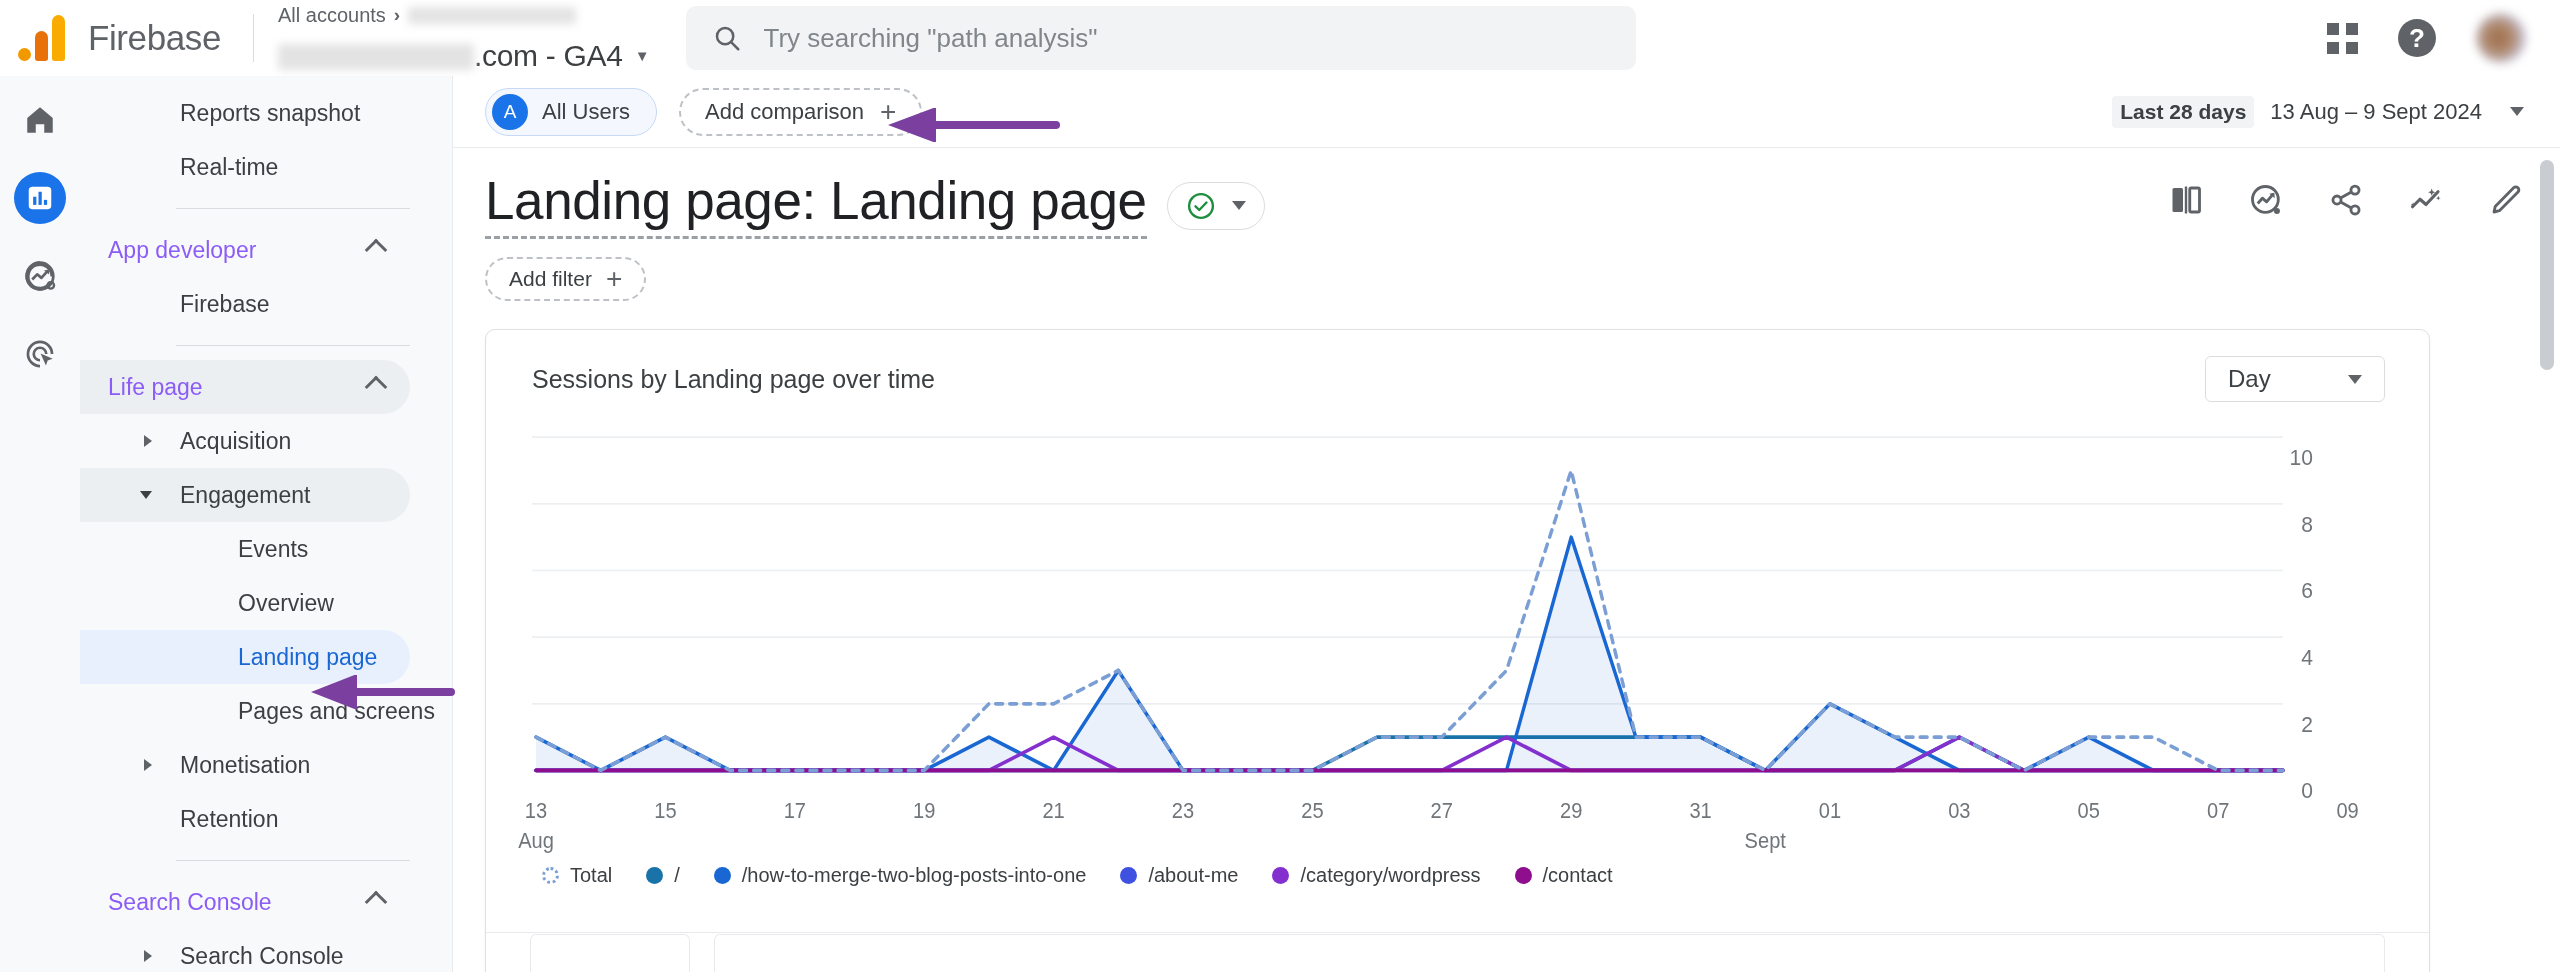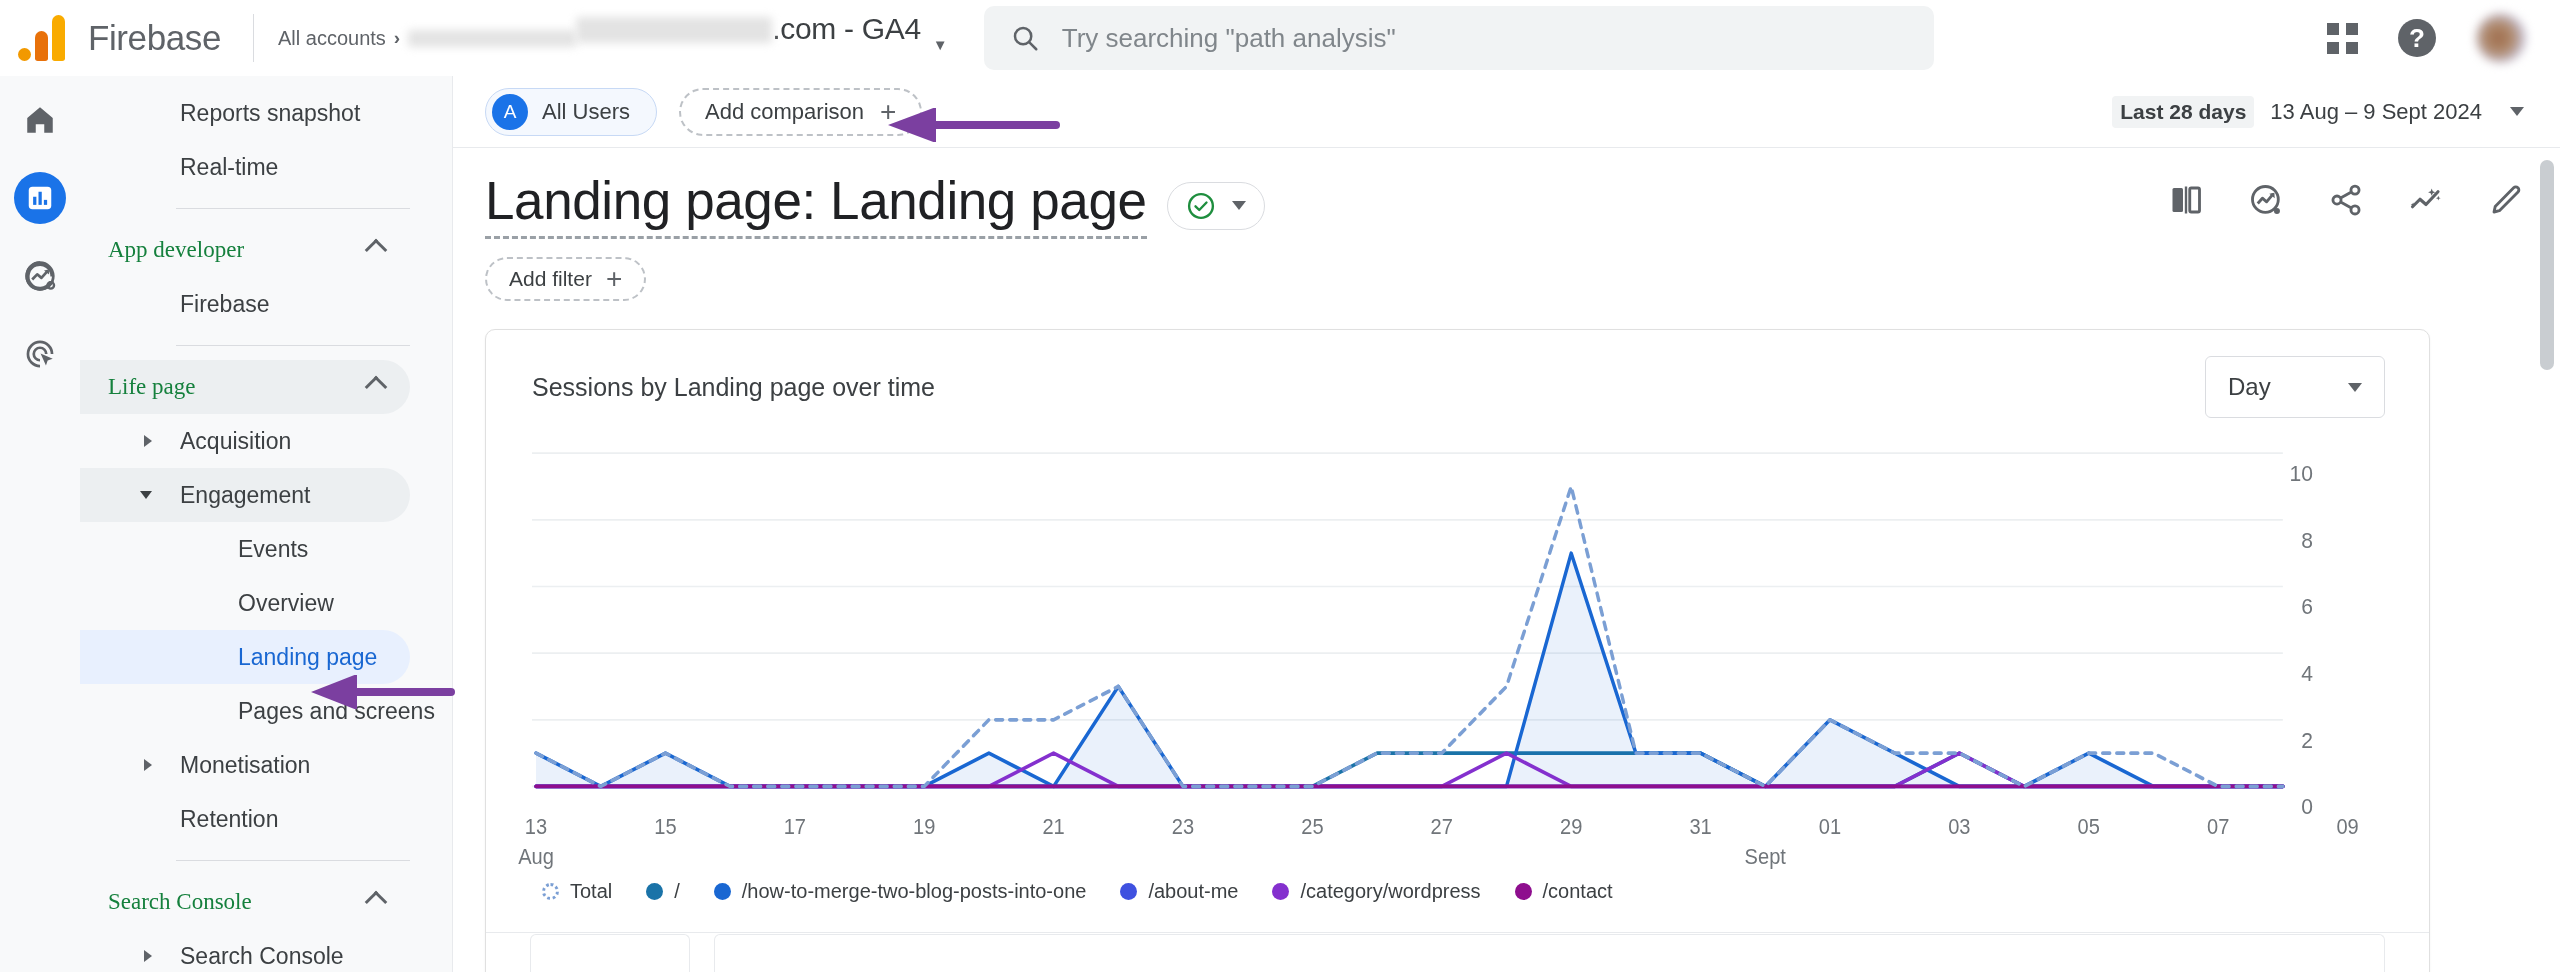--- a/index.html
+++ b/index.html
@@ -22,21 +22,21 @@
   }
   .ga-logo { margin-left: 18px; display: flex; align-items: flex-end; height: 46px; width: 54px; gap: 4px; }
   .ga-bar { border-radius: 3px; }
   .b1 { width: 13px; height: 13px; border-radius: 50%; background: #f29900; }
   .b2 { width: 13px; height: 30px; background: #e8710a; border-radius: 7px 7px 3px 3px; }
   .b3 { width: 13px; height: 46px; background: #f9ab00; border-radius: 7px 7px 3px 3px; }
   .brand-name {
     font-size: 35px; color: #5f6368; margin-left: 16px; font-weight: 400; letter-spacing: -0.4px;
   }
   .divider-v { width: 1px; height: 48px; background: #dadce0; margin: 0 24px 0 32px; }
-  .crumbs { display: flex; flex-direction: row; justify-content: center; height: 76px; }
+  .crumbs { display: flex; flex-direction: column; justify-content: center; height: 76px; }
   .crumb-top { font-size: 20px; color: #5f6368; display: flex; align-items: center; gap: 8px; }
   .crumb-chevron { font-size: 19px; color: #5f6368; font-weight: 700; }
   .blur-chip { display: inline-block; background: #e3e3e3; border-radius: 3px; filter: blur(4px); }
   .crumb-top .blur-chip { width: 168px; height: 17px; }
   .crumb-main { display: flex; align-items: baseline; gap: 0; margin-top: 12px; }
   .crumb-main .blur-chip { width: 196px; height: 26px; position: relative; top: 4px; }
   .prop-title { font-size: 30px; color: #3c4043; letter-spacing: -0.3px; }
   .prop-caret { margin-left: 12px; font-size: 15px; color: #5f6368; align-self: center; }
 
   .searchbox {
@@ -71,21 +71,21 @@
   .rail-btn svg { display: block; }
 
   
   .nav { width: 372px; flex: 0 0 372px; background: #f8f9fa; padding-top: 10px; overflow: hidden; }
   .nav-item {
     height: 54px; display: flex; align-items: center;
     font-size: 23px; color: #3c4043;
     padding-left: 96px; border-radius: 0 27px 27px 0; margin-right: 42px;
     position: relative; white-space: nowrap;
   }
-  .nav-item.section { color: #15803d; padding-left: 28px; justify-content: space-between; padding-right: 22px; font-family: Liberation Serif, serif; }
+  .nav-item.section { color: #8b5cf6; padding-left: 28px; justify-content: space-between; padding-right: 22px; }
   .nav-item.section.hl { background: #eceff1; }
   .nav-item.sub { padding-left: 158px; }
   .nav-item.group { padding-left: 100px; }
   .nav-item.group.hl { background: #eceff1; }
   .nav-item.selected { background: #e8f0fe; color: #1967d2; }
   .nav-item.top { padding-left: 100px; }
   .nav-sep { height: 1px; background: #dadce0; margin: 14px 42px 14px 96px; }
   .caret-r { position: absolute; left: 64px; width: 0; height: 0;
              border-left: 8px solid #5f6368; border-top: 6px solid transparent; border-bottom: 6px solid transparent; }
   .caret-d { position: absolute; left: 60px; width: 0; height: 0;
@@ -143,21 +143,21 @@
 
   
   .card {
     margin: 28px 130px 0 32px; background: #fff; border: 1px solid #e0e0e0; border-radius: 10px;
     box-shadow: 0 1px 2px rgba(60,64,67,.08);
     padding: 26px 0 0 0; height: 660px; position: relative; overflow: hidden;
   }
   .card-head { display: flex; align-items: center; padding: 0 44px 0 46px; }
   .card-title { font-size: 25px; color: #3c4043; }
   .sel-day {
-    margin-left: auto; width: 180px; height: 62px; border: 1px solid #dadce0; border-radius: 6px;
+    margin-left: auto; width: 180px; height: 46px; border: 1px solid #dadce0; border-radius: 6px;
     display: flex; align-items: center; padding: 0 22px; font-size: 24px; color: #3c4043;
   }
   .sel-caret { margin-left: auto; width: 0; height: 0; border-top: 9px solid #5f6368; border-left: 7px solid transparent; border-right: 7px solid transparent; }
 
   .chart-wrap { position: relative; margin-top: 18px; height: 430px; padding: 0 110px 0 46px; }
   .chart-wrap svg { display: block; width: 100%; height: 100%; overflow: visible; }
 
   .legend { display: flex; align-items: center; gap: 0; padding: 14px 46px 0 56px; flex-wrap: nowrap; }
   .leg-item { display: flex; align-items: center; gap: 11px; font-size: 20px; color: #3c4043; margin-right: 34px; white-space: nowrap; }
   .leg-dot { width: 17px; height: 17px; border-radius: 50%; flex: 0 0 17px; }

